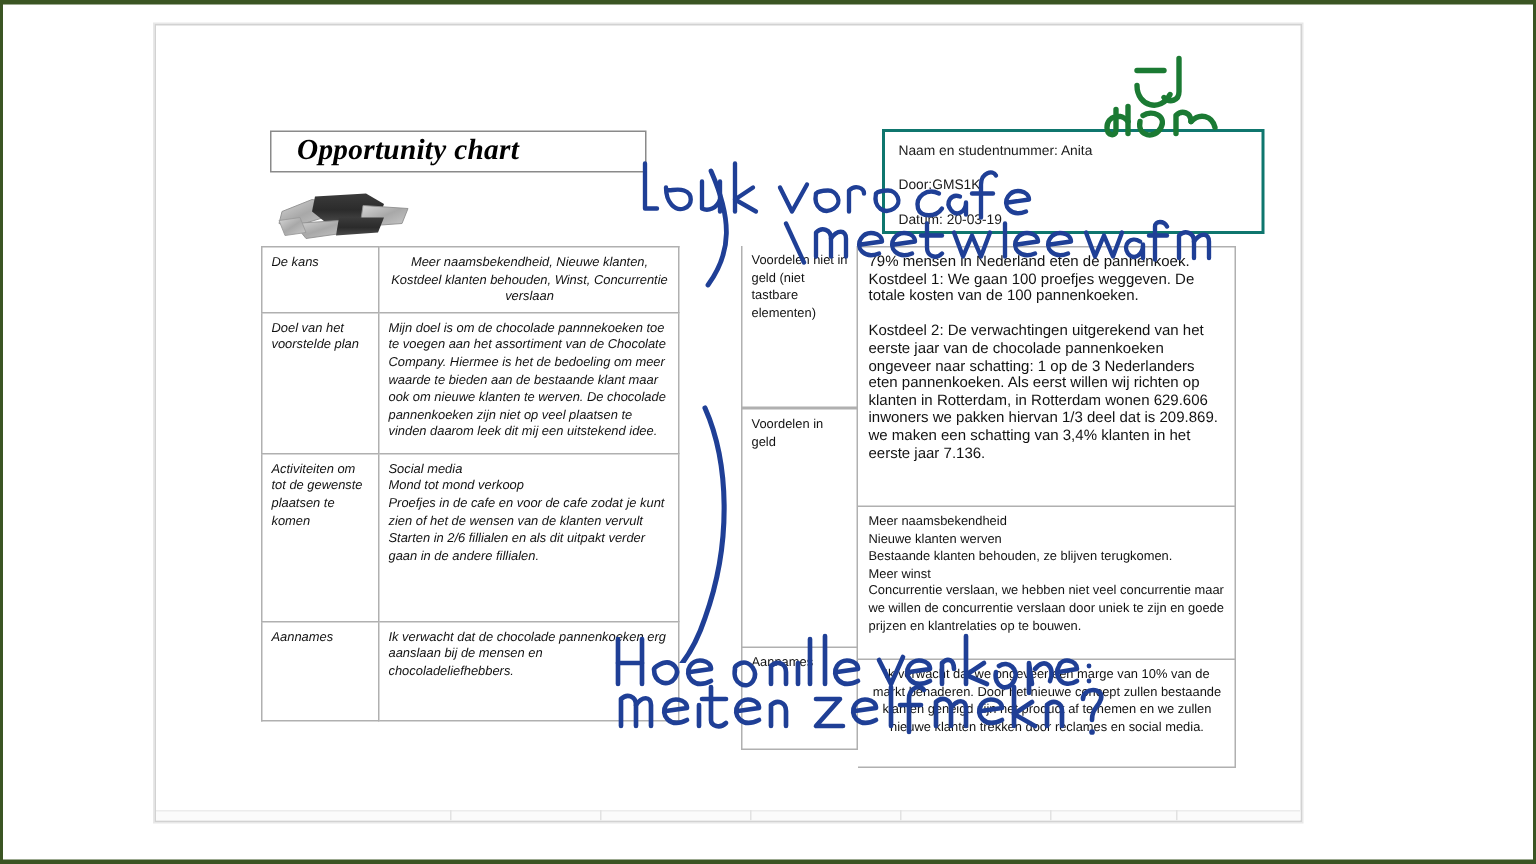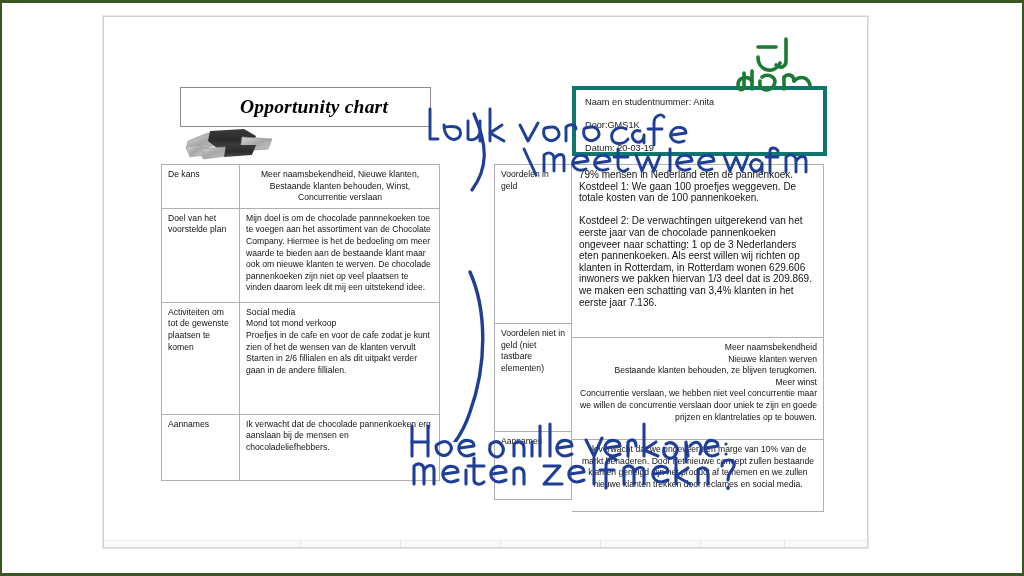--- a/index.html
+++ b/index.html
@@ -25,45 +25,45 @@
     width: 765px; height: 532px;
     background: #ffffff;
     border: 1px solid #d2d2d2;
     box-shadow: 0 0 0 1px #e8e8e8;
     overflow: hidden;
   }
   
   #title-box {
     position: absolute;
     left: 76px; top: 70px;
-    width: 251px; height: 40px;
+    width: 251px; height: 28px;
     border: 1px solid #8a8a8a;
     background: #ffffff;
-    display: flex; align-items: center; justify-content: center;
+    display: flex; align-items: center;
   }
   #title-text {
     font-family: "Liberation Serif", serif;
     font-weight: bold; font-style: italic;
     font-size: 19.5px;
     letter-spacing: 0.2px;
     color: #000000;
     padding-left: 17px;
   }
   
   #logo {
     position: absolute;
     left: 78px; top: 108px;
     width: 95px; height: 42px;
   }
   
   #info-box {
     position: absolute;
-    left: 468px; top: 69px;
+    left: 484px; top: 69px;
     width: 255px; height: 70px;
-    border: 4px solid #0f766e;
+    border: 2px solid #0f766e;
     background: #ffffff;
     padding: 7px 9px 0 9px;
   }
   #info-box .line {
     font-size: 9.2px;
     color: #1a1a1a;
     line-height: 10px;
     margin-bottom: 13px;
     white-space: nowrap;
   }
@@ -78,22 +78,23 @@
     border: 1px solid #b0b0b0;
     vertical-align: top;
     font-size: 8.6px;
     line-height: 11.6px;
     color: #121212;
     padding: 4px 5px 4px 6px;
   }
   .doc-table td.lbl { font-size: 8.6px; }
   .ctr { text-align: center; }
   #left-table {
-    left: 57px; top: 147px;
+    left: 70px; top: 147px;
     width: 278px;
+    font-style: italic;
   }
   #right-table {
     left: 390px; top: 147px;
     width: 330px;
   }
   
   .hand { position: absolute; pointer-events: none; }
   #hand-top { left: 320px; top: 82px; }
   #hand-bottom { left: 300px; top: 405px; }
   #hand-green { left: 632px; top: 14px; }
@@ -149,21 +150,21 @@
     </div>
 
     <table class="doc-table" id="left-table">
       <colgroup>
           <col style="width:78px">
           <col style="width:200px">
         </colgroup>
       <tbody>
         <tr>
           <td class="lbl">De kans</td>
-          <td class="ctr">Meer naamsbekendheid, Nieuwe klanten, Bestaande klanten behouden, Winst, Concurrentie verslaan</td>
+          <td class="ctr">Meer naamsbekendheid, Nieuwe klanten, Kostdeel klanten behouden, Winst, Concurrentie verslaan</td>
         </tr>
         <tr>
           <td class="lbl">Doel van het voorstelde plan</td>
           <td style="height:94px">Mijn doel is om de chocolade pannnekoeken toe te voegen aan het assortiment van de Chocolate Company. Hiermee is het de bedoeling om meer waarde te bieden aan de bestaande klant maar ook om nieuwe klanten te werven. De chocolade pannenkoeken zijn niet op veel plaatsen te vinden daarom leek dit mij een uitstekend idee.</td>
         </tr>
         <tr>
           <td class="lbl">Activiteiten om tot de gewenste plaatsen te komen</td>
           <td style="height:112px;white-space:pre-line">Social media
 Mond tot mond verkoop
 Proefjes in de cafe en voor de cafe zodat je kunt zien of het de wensen van de klanten vervult
@@ -171,30 +172,30 @@
         </tr>
         <tr>
           <td class="lbl">Aannames</td>
           <td style="height:66px">Ik verwacht dat de chocolade pannenkoeken erg aanslaan bij de mensen en chocoladeliefhebbers.</td>
         </tr>
       </tbody>
     </table>
 
     <div id="right-table" style="position:absolute;left:390px;top:147px;width:330px;">
       <div style="position:absolute;left:0;top:0;width:78px;">
+        <div style="border:1px solid #b0b0b0;border-top:none;height:108px;padding:4px 5px 4px 6px;font-size:8.6px;line-height:11.6px;color:#121212;">Voordelen niet in geld (niet tastbare elementen)</div>
         <div style="border:1px solid #b0b0b0;height:160px;padding:4px 5px 4px 6px;font-size:8.6px;line-height:11.6px;color:#121212;">Voordelen in geld</div>
-        <div style="border:1px solid #b0b0b0;border-top:none;height:108px;padding:4px 5px 4px 6px;font-size:8.6px;line-height:11.6px;color:#121212;">Voordelen niet in geld (niet tastbare elementen)</div>
         <div style="border:1px solid #b0b0b0;border-top:none;height:68px;padding:4px 5px 4px 6px;font-size:8.6px;line-height:11.6px;color:#121212;">Aannames</div>
       </div>
       <div style="position:absolute;left:78px;top:0;width:252px;">
         <div style="border:1px solid #b0b0b0;border-left:none;height:174px;padding:4px 6px 4px 7px;font-size:10px;line-height:11.6px;color:#121212;white-space:pre-line;">79% mensen in Nederland eten de pannenkoek.
 Kostdeel 1: We gaan 100 proefjes weggeven. De totale kosten van de 100 pannenkoeken.
 
 Kostdeel 2: De verwachtingen uitgerekend van het eerste jaar van de chocolade pannenkoeken ongeveer naar schatting: 1 op de 3 Nederlanders eten pannenkoeken. Als eerst willen wij richten op klanten in Rotterdam, in Rotterdam wonen 629.606 inwoners we pakken hiervan 1/3 deel dat is 209.869. we maken een schatting van 3,4% klanten in het eerste jaar 7.136.</div>
-        <div style="border:1px solid #b0b0b0;border-left:none;border-top:none;height:102px;padding:4px 6px 4px 7px;font-size:8.6px;line-height:11.6px;color:#121212;white-space:pre-line;overflow:hidden;text-align:right;">Meer naamsbekendheid
+        <div style="border:1px solid #b0b0b0;border-left:none;border-top:none;height:102px;padding:4px 6px 4px 7px;font-size:8.6px;line-height:11.6px;color:#121212;white-space:pre-line;overflow:hidden;">Meer naamsbekendheid
 Nieuwe klanten werven
 Bestaande klanten behouden, ze blijven terugkomen.
 Meer winst
 Concurrentie verslaan, we hebben niet veel concurrentie maar we willen de concurrentie verslaan door uniek te zijn en goede prijzen en klantrelaties op te bouwen.</div>
         <div style="border:1px solid #b0b0b0;border-left:none;border-top:none;height:72px;padding:4px 6px 4px 7px;font-size:8.6px;line-height:11.6px;color:#121212;text-align:center;">Ik verwacht dat we ongeveer een marge van 10% van de markt benaderen. Door het nieuwe concept zullen bestaande klanten geneigd zijn het product af te nemen en we zullen nieuwe klanten trekken door reclames en social media.</div>
       </div>
     </div>
 
     <svg class="hand" id="hand-curve" width="60" height="330" viewBox="0 0 60 330">
       <path d="M32,2 C46,34 46,56 30,78" fill="none" stroke="#1f3f96" stroke-width="3.2" stroke-linecap="round"></path>

